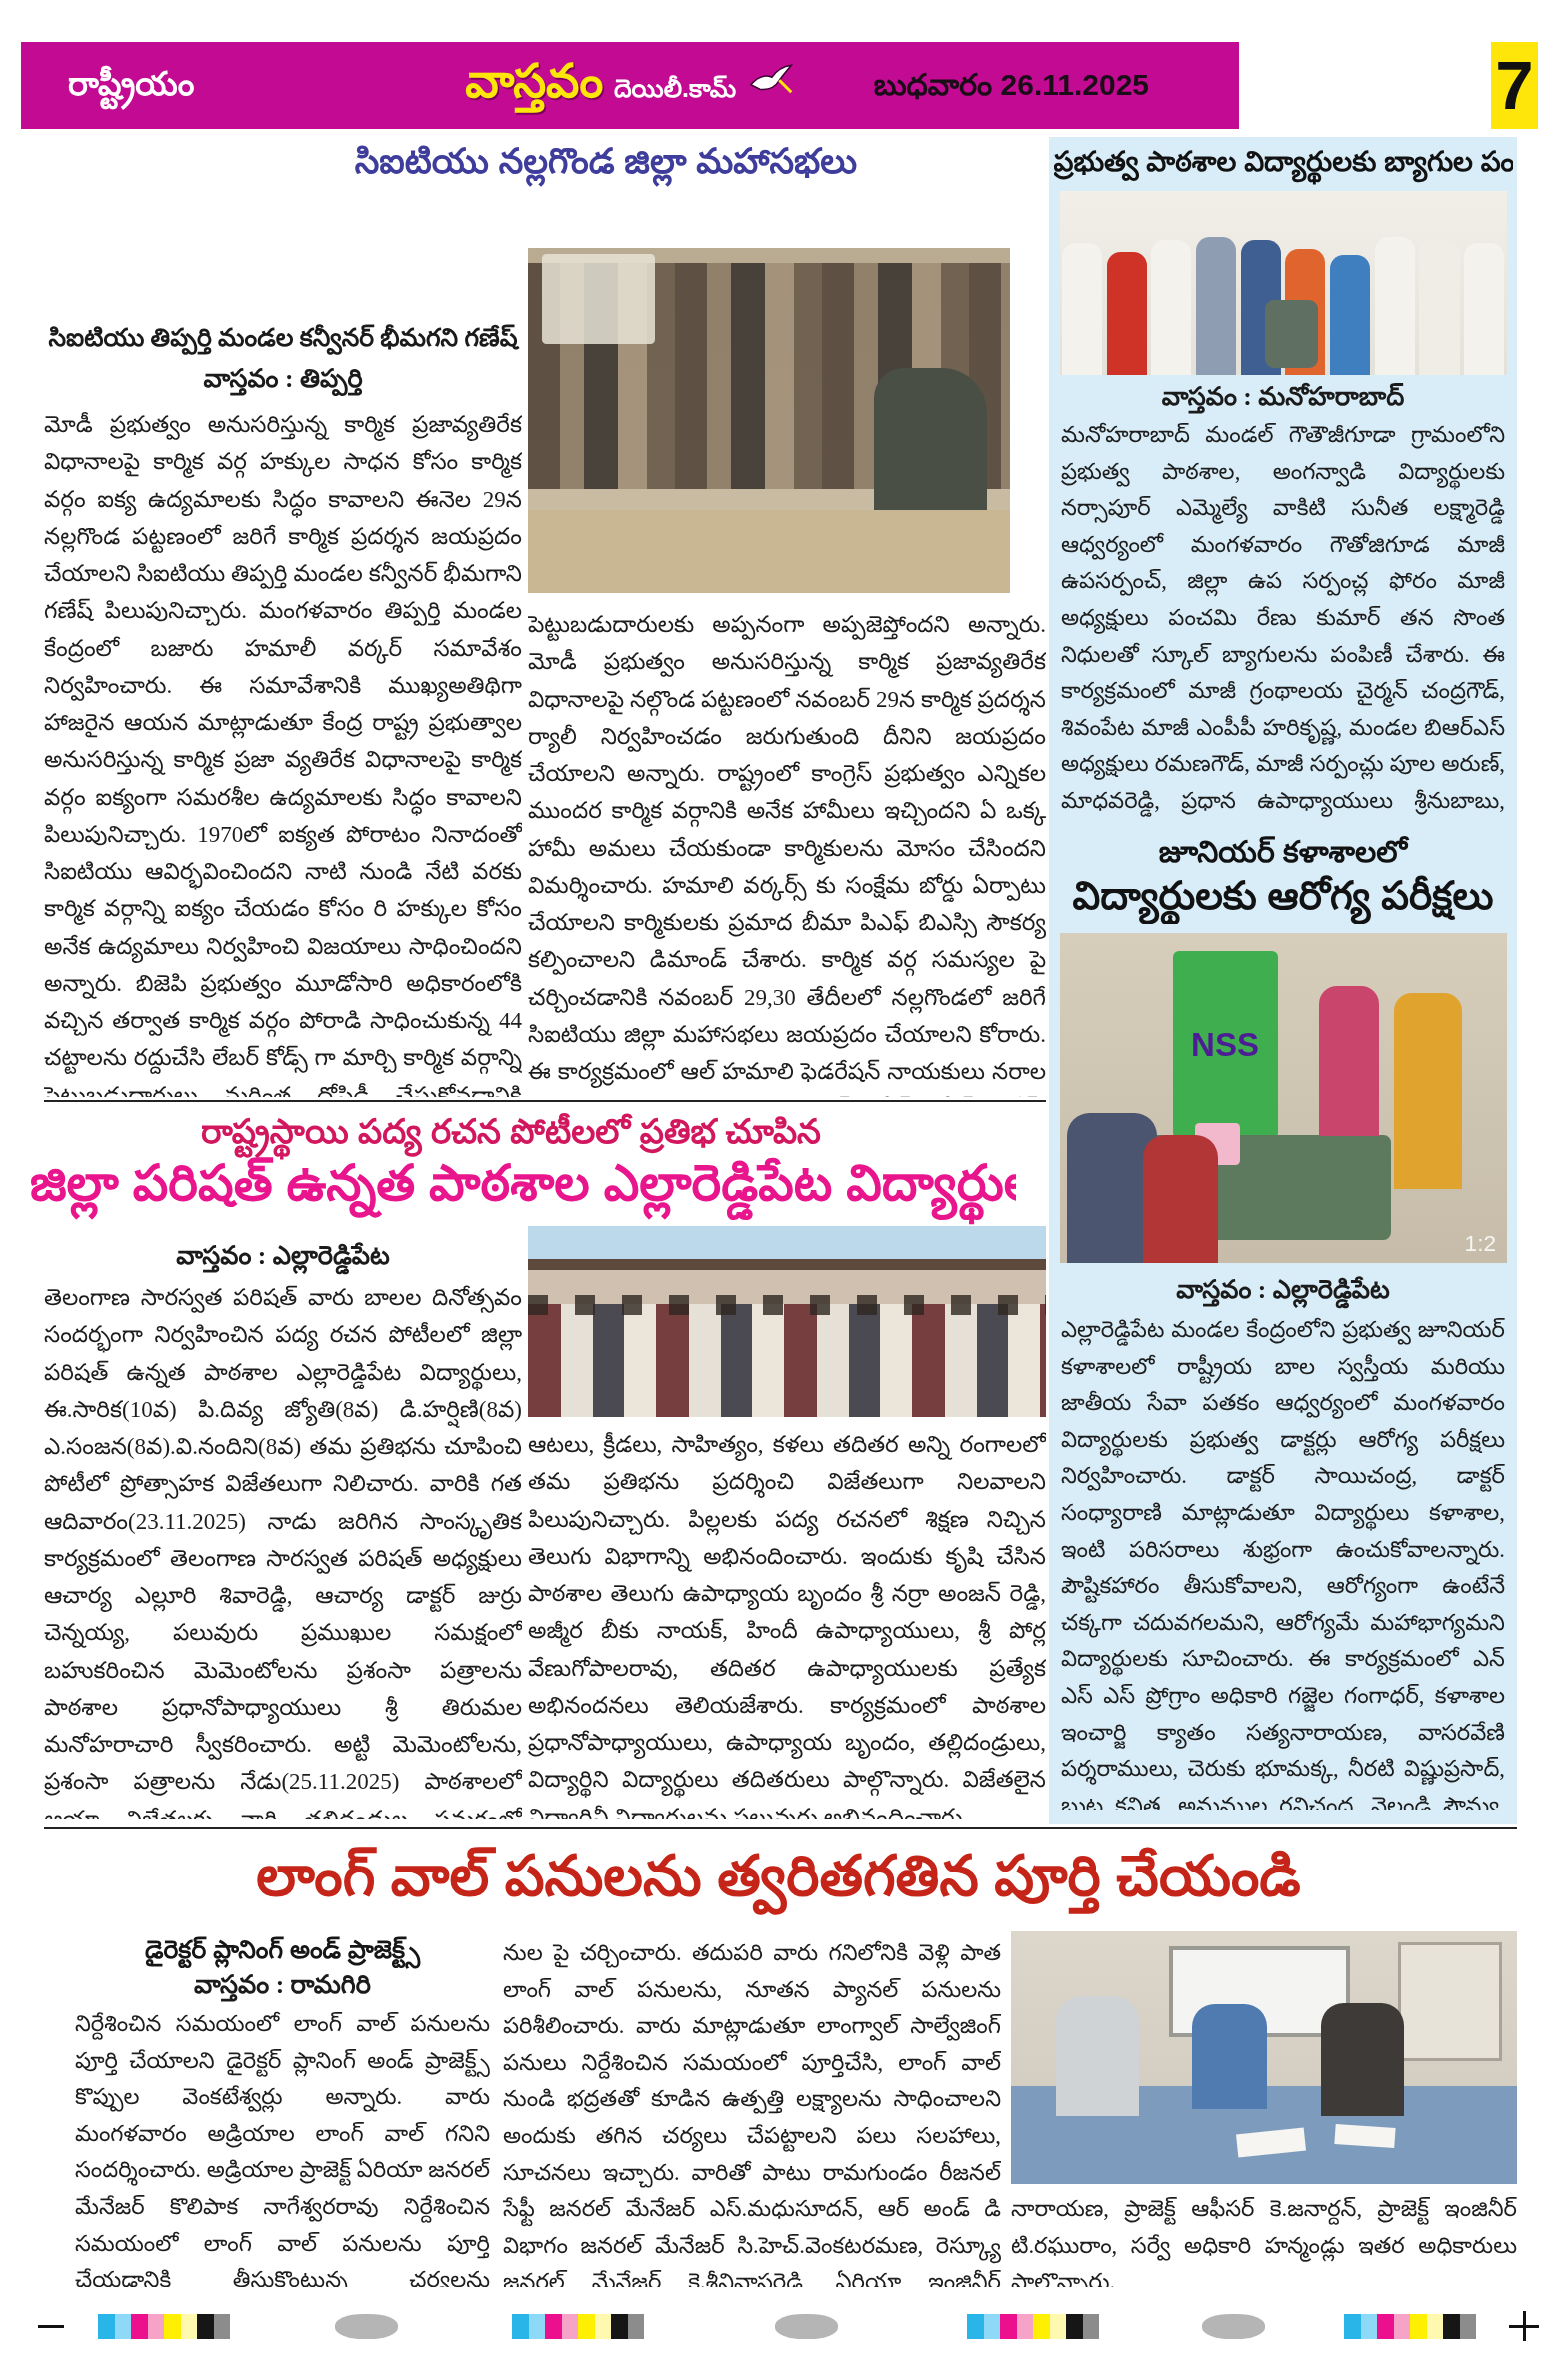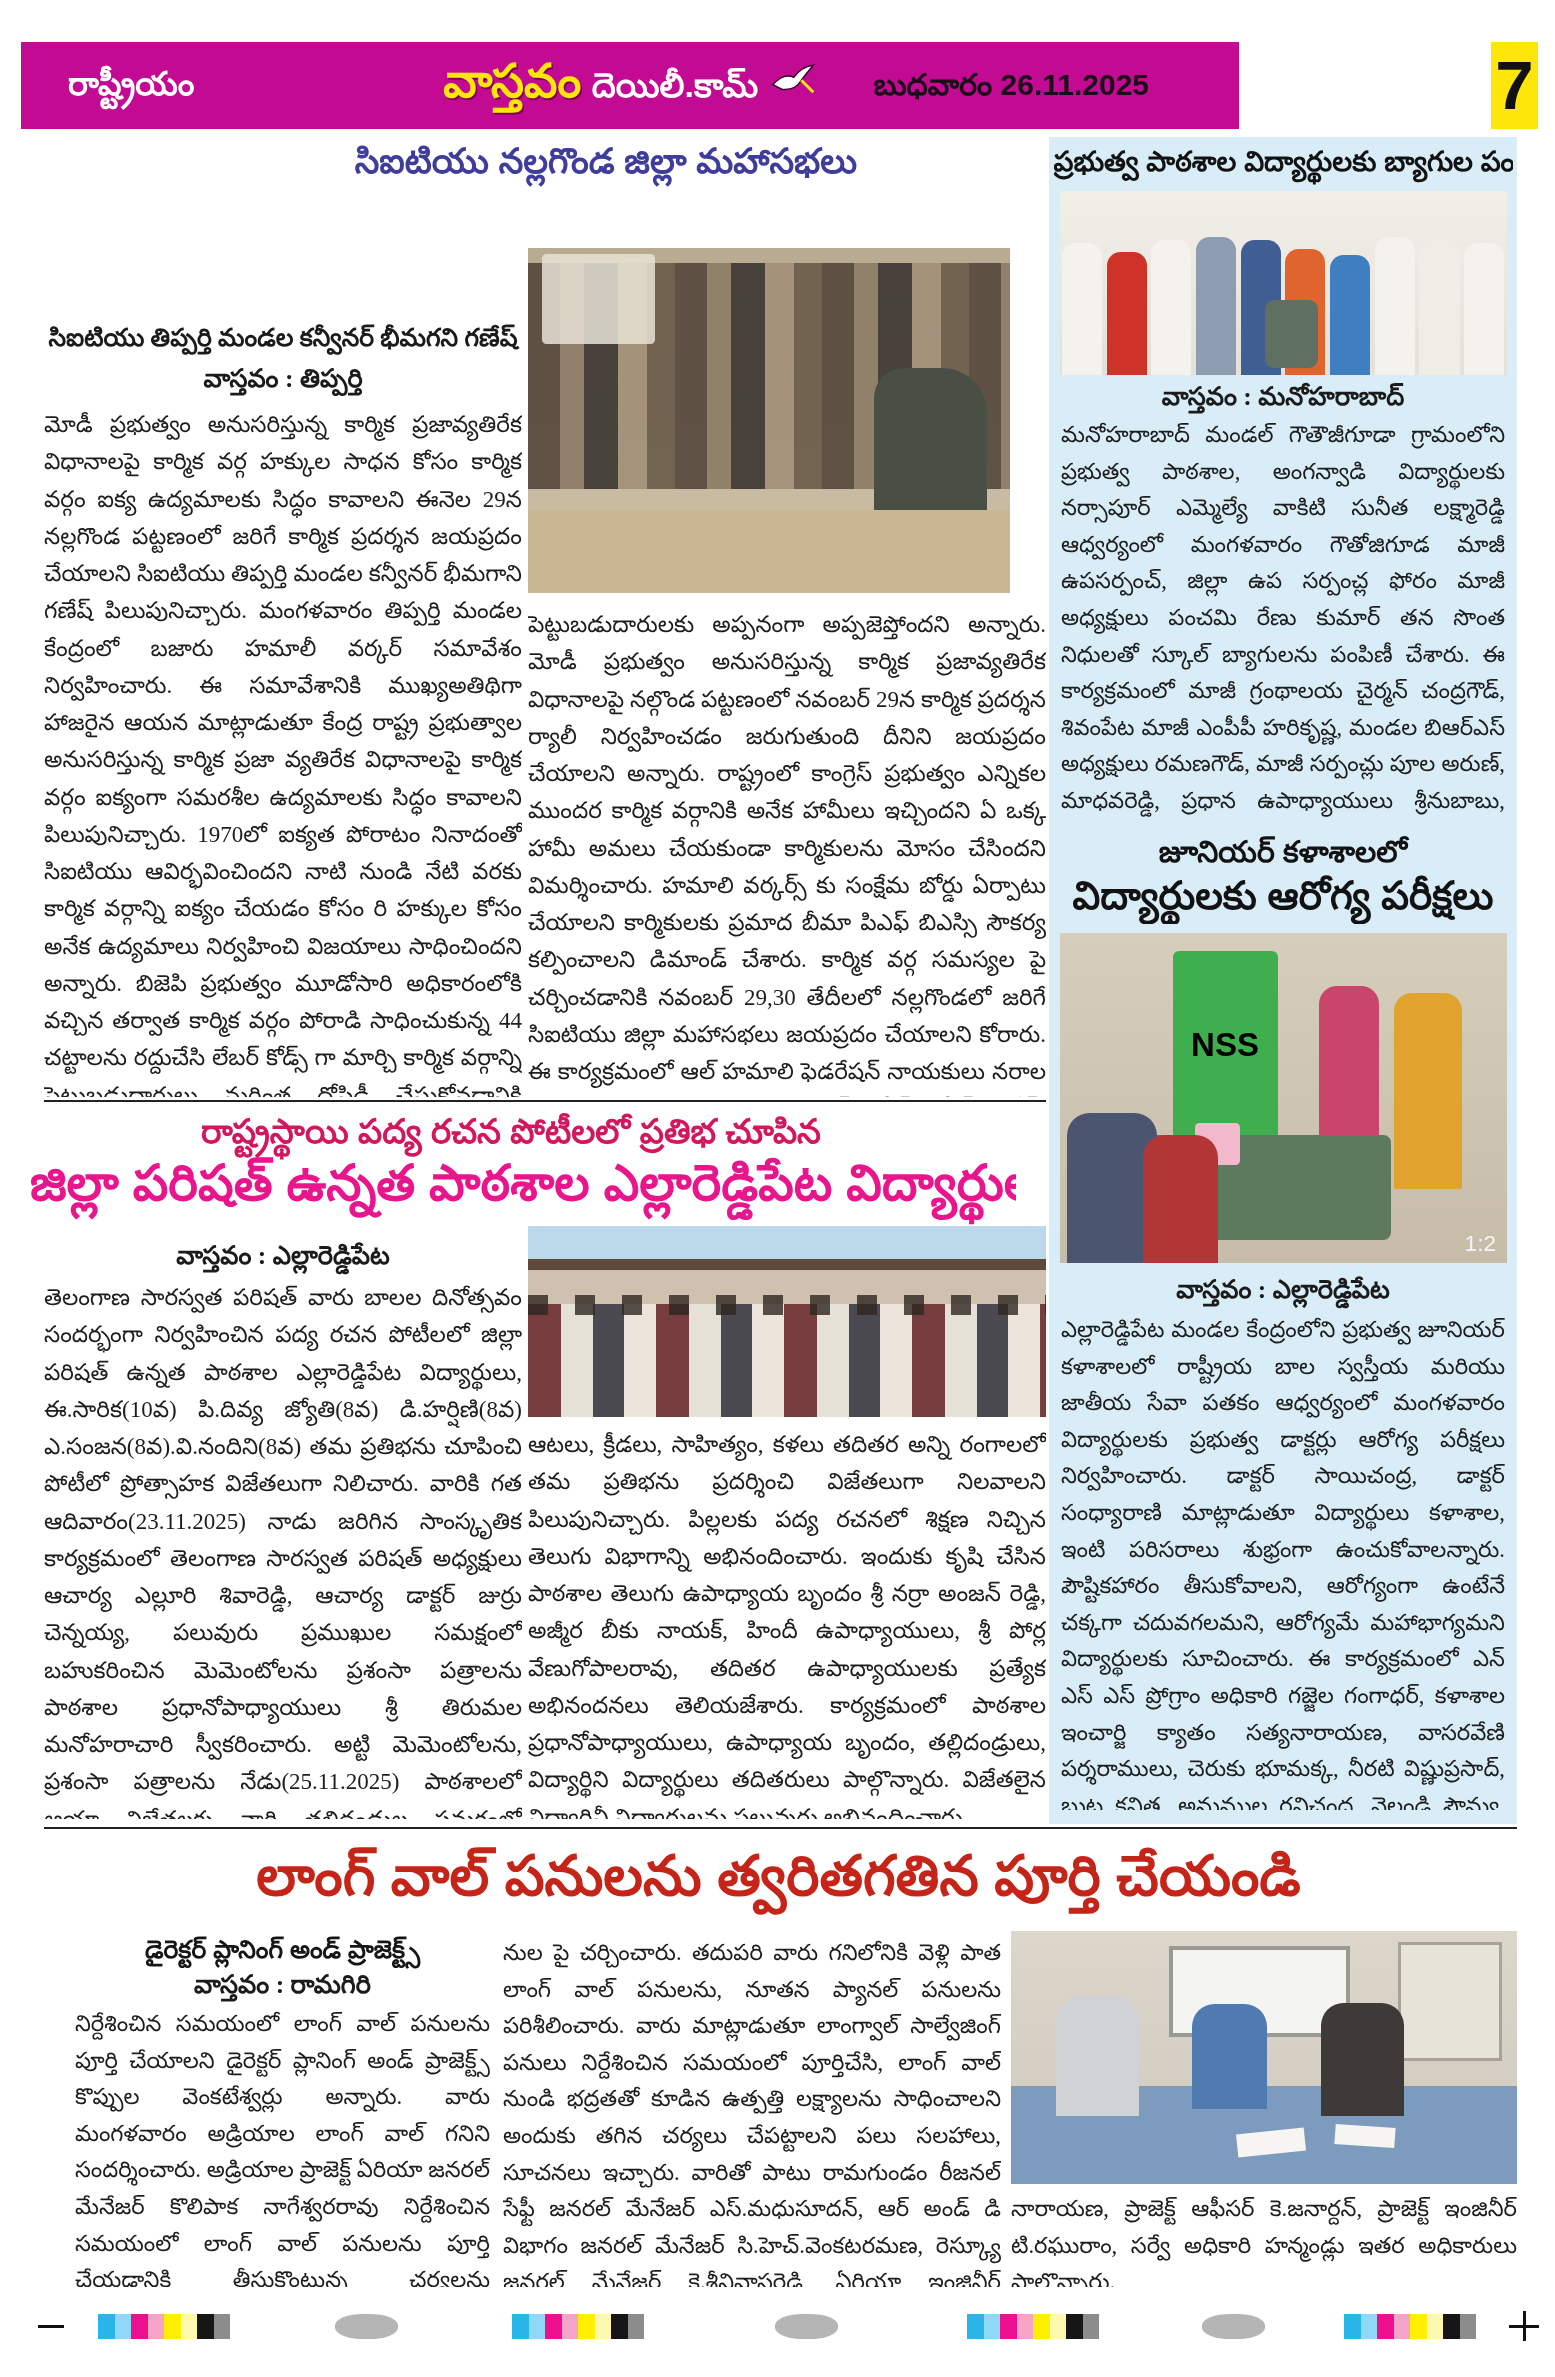--- a/index.html
+++ b/index.html
@@ -24,21 +24,21 @@
 </style>
 </head>
 <body>
 
 <div class="page">
 
   <div class="abs" style="left:21px;top:42px;width:1218px;height:87px;background:var(--masthead,#c30a92);text-decoration:underline;">
     <div class="abs hfont" style="left:47px;top:22.6px;font-size:33px;color:#ffffff;">రాష్ట్రీయం</div>
     <div class="abs" style="left:50%;top:10.5px;transform:translateX(-50%);white-space:nowrap;display:flex;align-items:baseline;gap:10.5px;">
       <span class="hfont" style="font-size:47px;color:var(--accent_yellow,#ffe60a);text-shadow:1.5px 1.5px 0 #7d005c;">వాస్తవం</span>
-      <span class="hfont" style="font-size:34px;color:#ffffff;">దెయిలీ.కామ్</span>
+      <span class="hfont" style="font-size:25px;color:#ffffff;">దెయిలీ.కామ్</span>
       <span style="display:inline-block;">
         <svg width="48" height="38" viewBox="0 0 64 50">
           <path d="M6 34 Q20 18 34 24 Q44 10 60 8 Q50 20 44 28 Q36 42 18 40 Z" fill="#ffffff" stroke="#3a0030" stroke-width="2"></path>
           <path d="M44 28 L60 44" stroke="#ffe60a" stroke-width="4"></path>
         </svg>
       </span>
     </div>
     <div class="abs hfont" style="right:90px;top:25.6px;font-size:30px;color:#1a0d18;">బుధవారం  26.11.2025</div>
   </div>
   <div class="abs ctr" style="left:1491px;top:42px;width:47px;height:87px;background:var(--accent_yellow,#ffe60a);">
@@ -79,21 +79,21 @@
       </div>
       <div class="abs" style="left:46%;bottom:7.5px;width:53px;height:68px;background:#5f6f62;border-radius:9px;"></div>
     </div>
     <div class="abs ctr dateline" style="left:4.5px;top:245px;width:459px;">వాస్తవం : మనోహరాబాద్</div>
     <div class="abs bt" style="left:12px;top:280px;width:444px;height:406px;font-size:22.6px;">మనోహరాబాద్ మండల్ గౌతౌజీగూడా గ్రామంలోని ప్రభుత్వ పాఠశాల, అంగన్వాడి విద్యార్థులకు నర్సాపూర్ ఎమ్మెల్యే వాకిటి సునీత లక్ష్మారెడ్డి ఆధ్వర్యంలో మంగళవారం గౌతోజిగూడ మాజీ ఉపసర్పంచ్, జిల్లా ఉప సర్పంచ్ల ఫోరం మాజీ అధ్యక్షులు పంచమి రేణు కుమార్ తన సొంత నిధులతో స్కూల్ బ్యాగులను పంపిణీ చేశారు. ఈ కార్యక్రమంలో మాజీ గ్రంథాలయ చైర్మన్ చంద్రగౌడ్, శివంపేట మాజీ ఎంపీపీ హరికృష్ణ, మండల బిఆర్ఎస్ అధ్యక్షులు రమణగౌడ్, మాజీ సర్పంచ్లు పూల అరుణ్, మాధవరెడ్డి, ప్రధాన ఉపాధ్యాయులు శ్రీనుబాబు, ఉపాధ్యాయుడు గురివి నాయుడు, పంచాయతీ సెక్రెటరీ నవీన్, అంగన్వాడీ టీచర్లు కవిత, స్వరూప, గ్రామ కమిటీ అధ్యక్షుడు స్వామి, నాయకులు నాగరాజు, నర్సయ్య తదితరులు పాల్గొన్నారు.</div>
 
     <div class="abs ctr hfont" style="left:4.5px;top:698px;width:459px;font-size:30px;color:#121212;">జూనియర్ కళాశాలలో</div>
     <div class="abs ctr hfont" style="left:4.5px;top:737px;width:459px;height:50px;font-size:39px;color:#121212;white-space:nowrap;overflow:hidden;">విద్యార్థులకు ఆరోగ్య పరీక్షలు</div>
     <div class="photo" style="left:10.5px;top:796px;width:447px;height:330px;background:linear-gradient(#d6cdbb,#c6bca9);">
       <div class="abs" style="left:113px;top:18px;width:105px;height:188px;background:#3fae4e;border-radius:6px;text-align:center;">
-        <span class="hfont" style="color:#000000;font-size:33px;line-height:188px;">NSS</span>
+        <span class="hfont" style="color:#4c1d95;font-size:33px;line-height:188px;">NSS</span>
       </div>
       <div class="abs" style="left:83px;bottom:22.6px;width:248px;height:105px;background:#5e7a5e;border-radius:7.5px;"></div>
       <div class="abs" style="left:135px;bottom:98px;width:45px;height:42px;background:#f2b8cc;border-radius:4.5px;"></div>
       <div class="abs" style="left:7.5px;bottom:0;width:90px;height:150px;background:#4b5570;border-radius:22.6px 22.6px 0 0;"></div>
       <div class="abs" style="left:83px;bottom:0;width:75px;height:128px;background:#b33636;border-radius:22.6px 22.6px 0 0;"></div>
       <div class="abs" style="right:45px;top:60px;width:68px;height:196px;background:#e0a32e;border-radius:18px 18px 0 0;"></div>
       <div class="abs" style="right:128px;top:53px;width:60px;height:150px;background:#c9456b;border-radius:18px 18px 0 0;"></div>
       <div class="abs" style="right:10.5px;bottom:6px;color:#ffffff;font-size:22.6px;opacity:.85;font-family:'Liberation Sans',sans-serif;">1:2</div>
     </div>
     <div class="abs ctr dateline" style="left:4.5px;top:1138px;width:459px;">వాస్తవం : ఎల్లారెడ్డిపేట</div>

